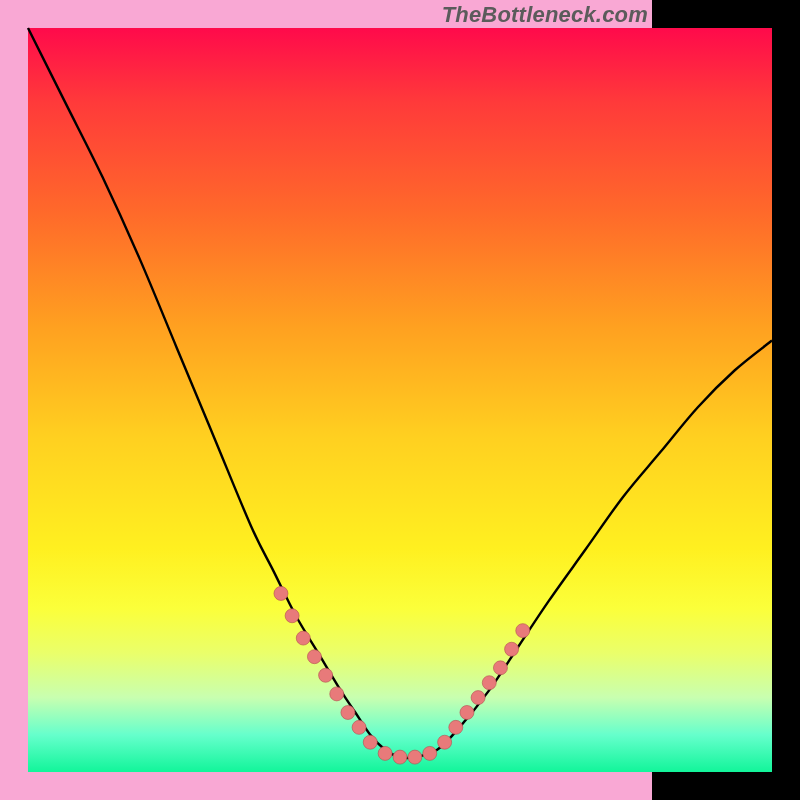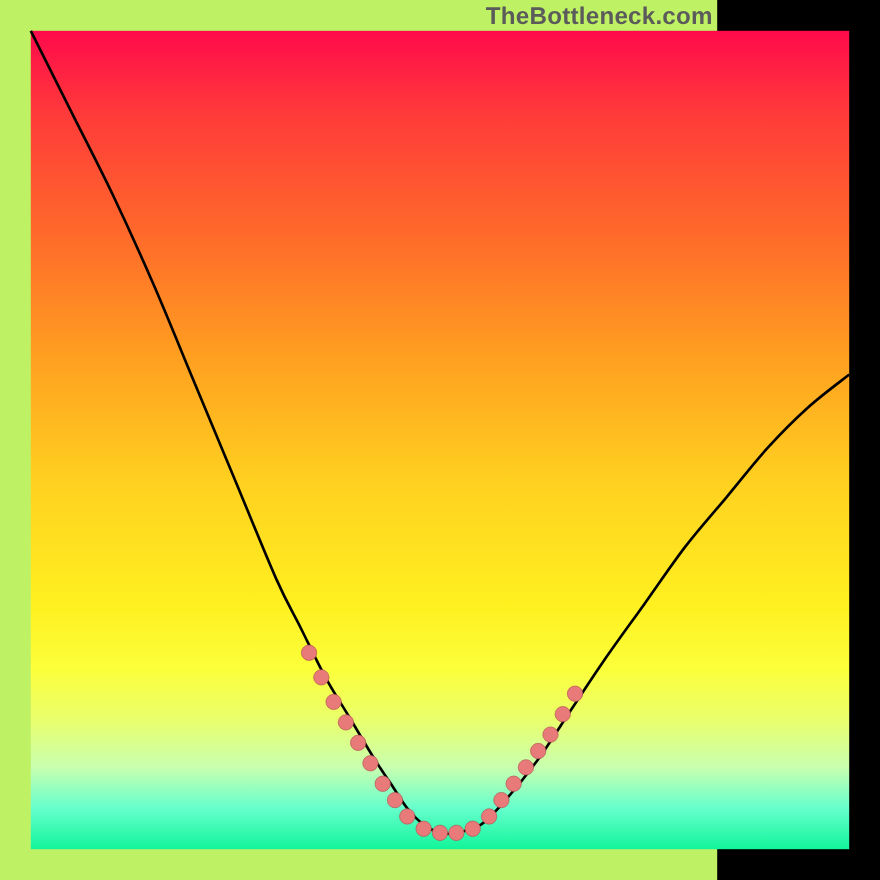--- a/index.html
+++ b/index.html
@@ -9,21 +9,22 @@
     height: 800px;
     background: #000;
     overflow: hidden;
   }
   .frame {
     position: absolute;
     left: 0;
     top: 0;
     width: 652px;
     height: 800px;
-    background: #bef264;
+    background: #f9a8d4;
+    font-style: italic;
   }
   .plot-area {
     position: absolute;
     left: 28px;
     top: 28px;
     width: 744px;
     height: 744px;
     
     background: linear-gradient(to bottom,
       #ff0a4b 0%,

